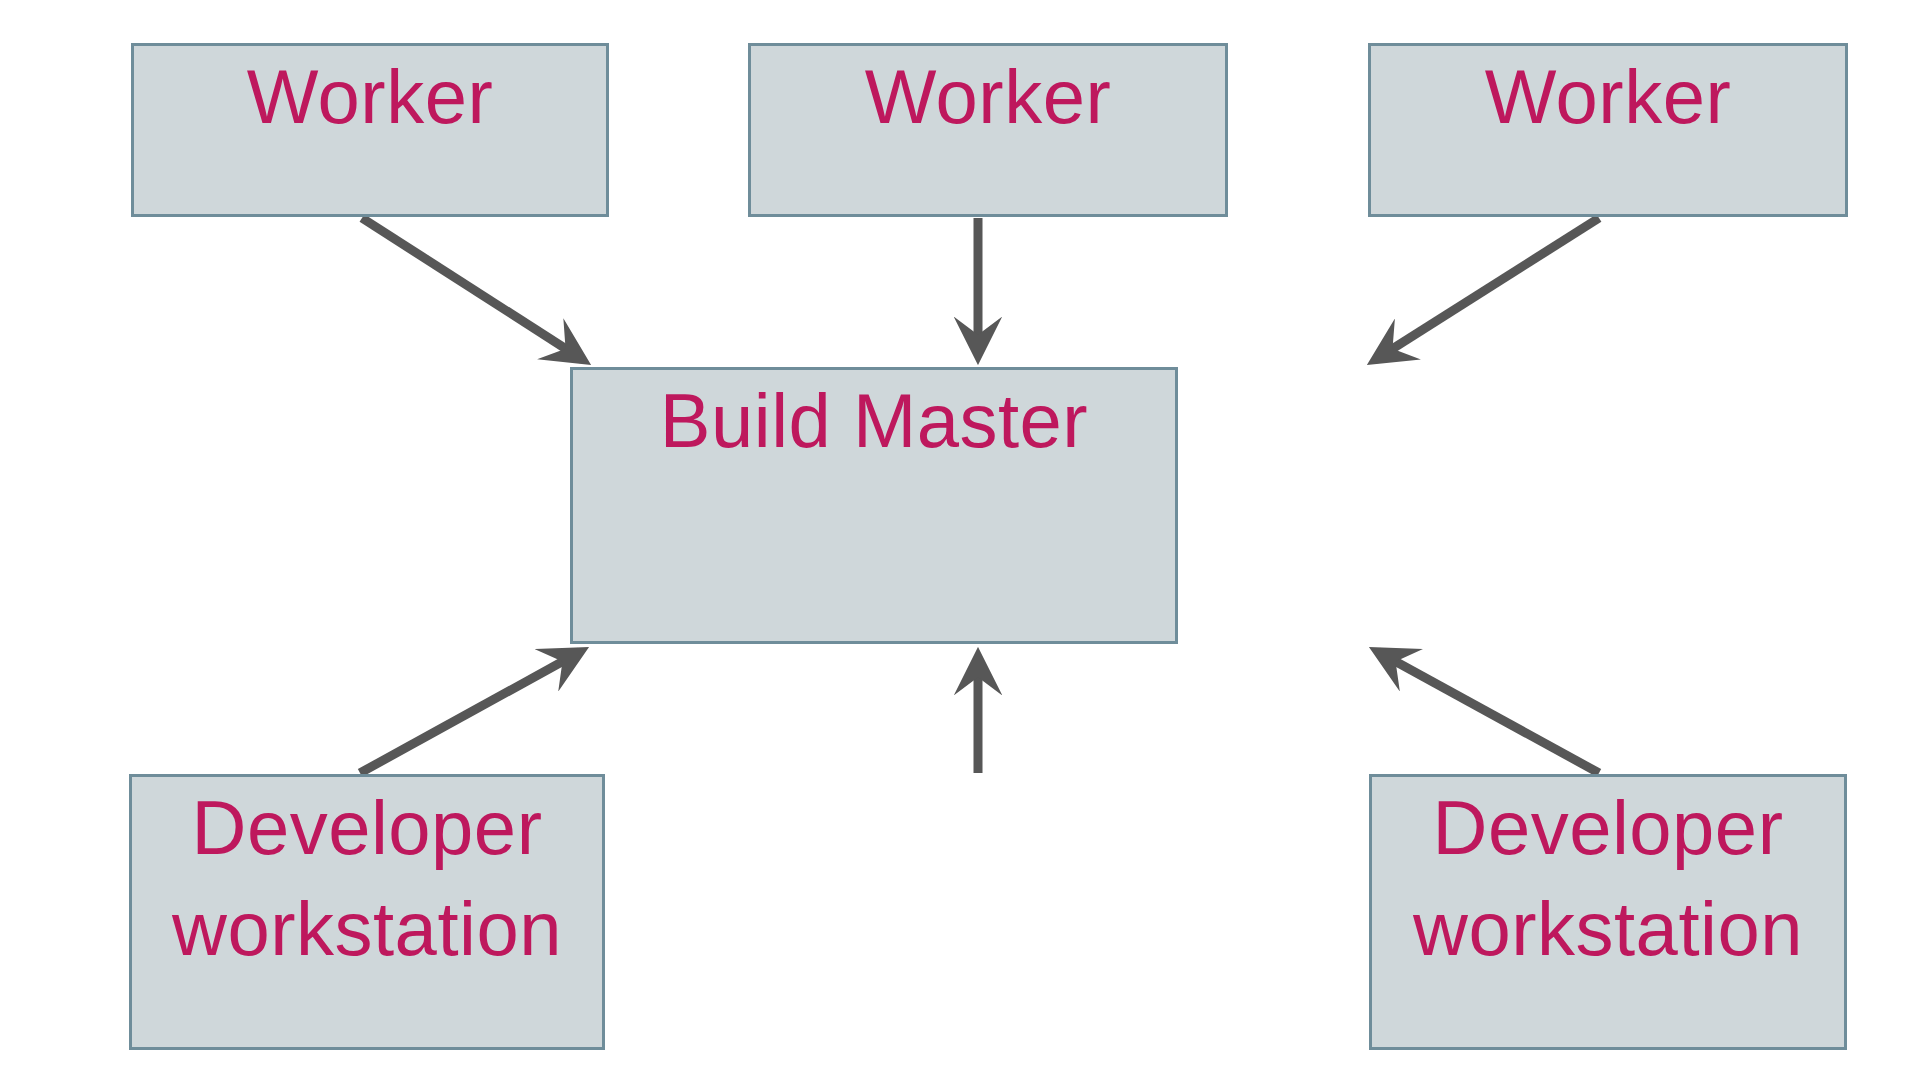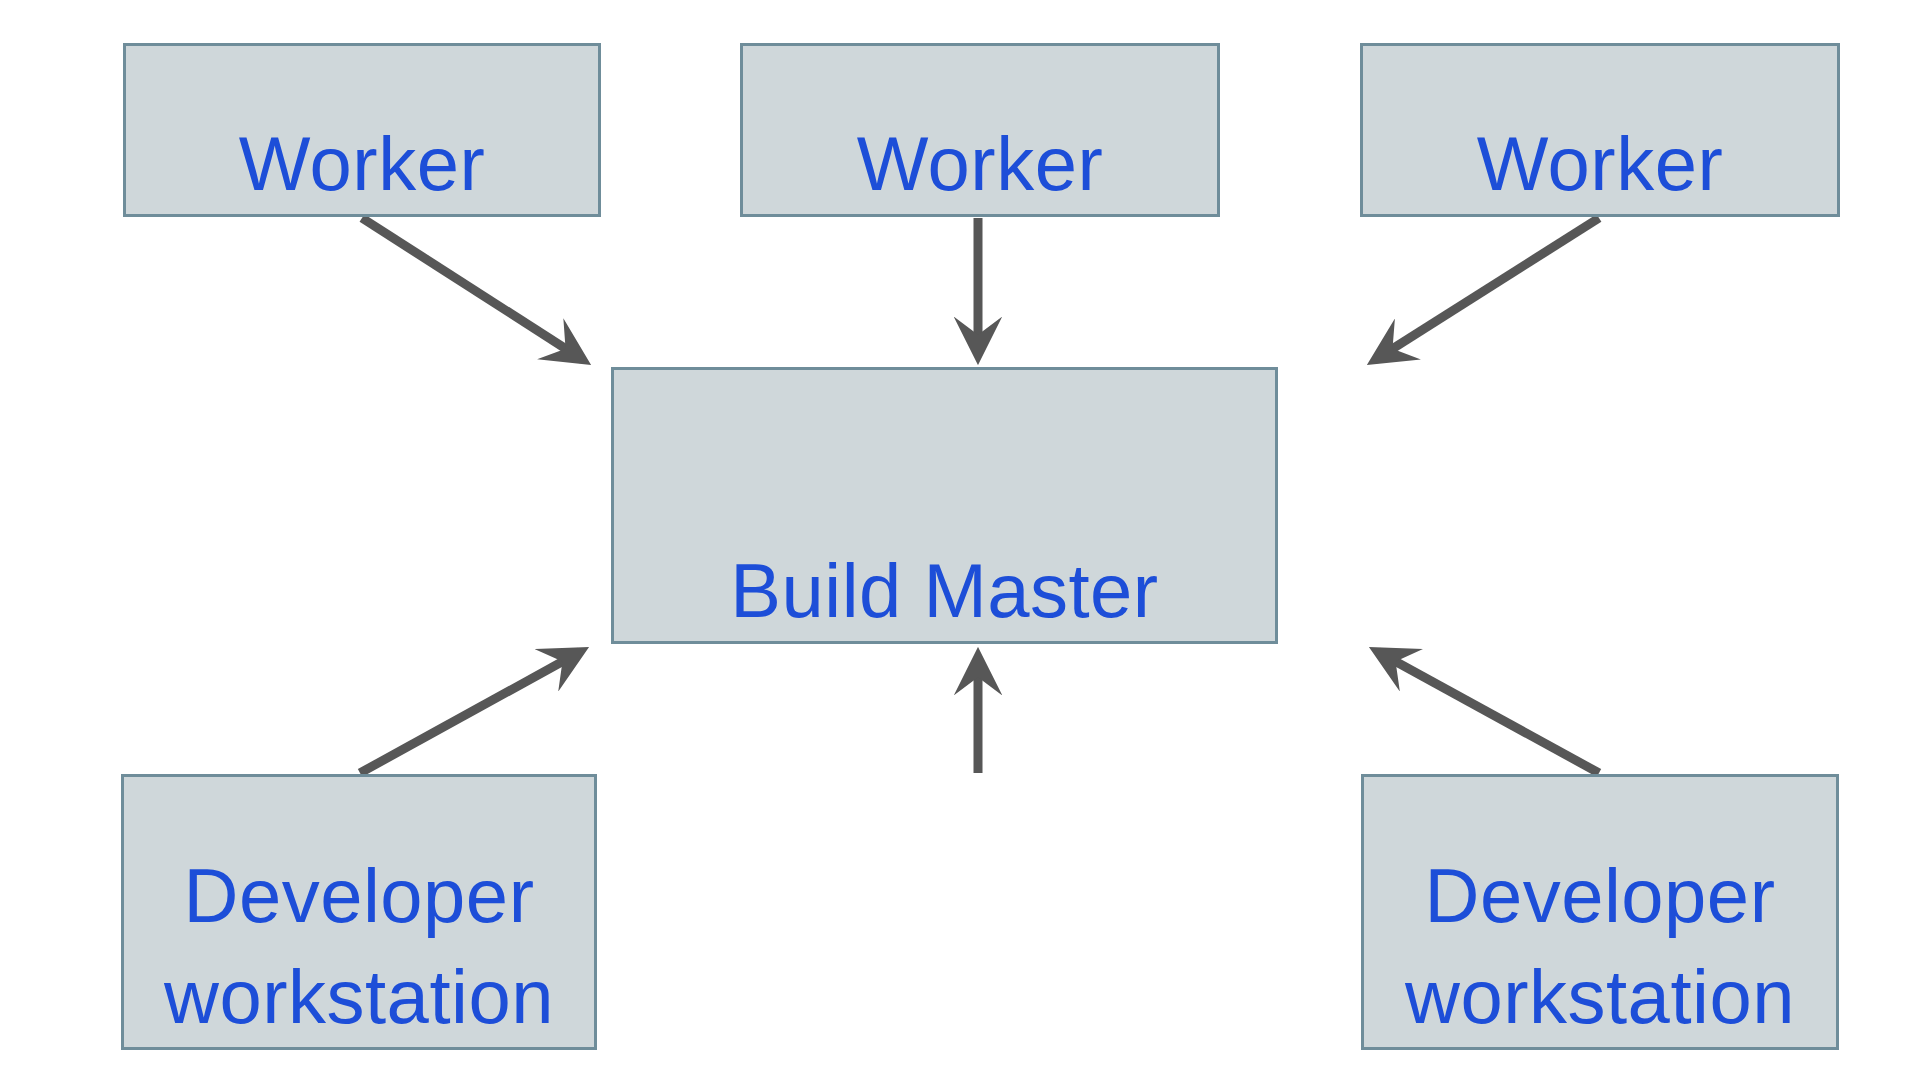--- a/index.html
+++ b/index.html
@@ -27,35 +27,36 @@
     stroke: #575757;
     stroke-width: 9;
     fill: none;
   }
   .node {
     position: absolute;
     box-sizing: border-box;
     background: #cfd7da;
     border: 3px solid #6f8d9a;
     display: flex;
-    align-items: flex-end;
+    align-items: flex-start;
     justify-content: center;
     text-align: center;
-    color: #1d4ed8;
+    color: #be185d;
     font-size: 76px;
     line-height: 1.33;
     letter-spacing: 0.5px;
+    margin-left: 8px;
   }
   .node-label {
     white-space: pre-line;
   }
   .n-worker-1      { left: 123px;  top: 43px;  width: 478px; height: 174px; }
   .n-worker-2      { left: 740px;  top: 43px;  width: 480px; height: 174px; }
   .n-worker-3      { left: 1360px; top: 43px;  width: 480px; height: 174px; }
-  .n-build-master  { left: 611px;  top: 367px; width: 667px; height: 277px; }
+  .n-build-master  { left: 562px;  top: 367px; width: 608px; height: 277px; }
   .n-dev-left      { left: 121px;  top: 774px; width: 476px; height: 276px; }
   .n-ci-server     { left: 740px;  top: 774px; width: 480px; height: 276px; }
   .n-dev-right     { left: 1361px; top: 774px; width: 478px; height: 276px; }
 </style>
 </head>
 <body>
 
 <div class="stage">
 
   <svg class="edges-layer" viewBox="0 0 1910 1090" xmlns="http://www.w3.org/2000/svg">

